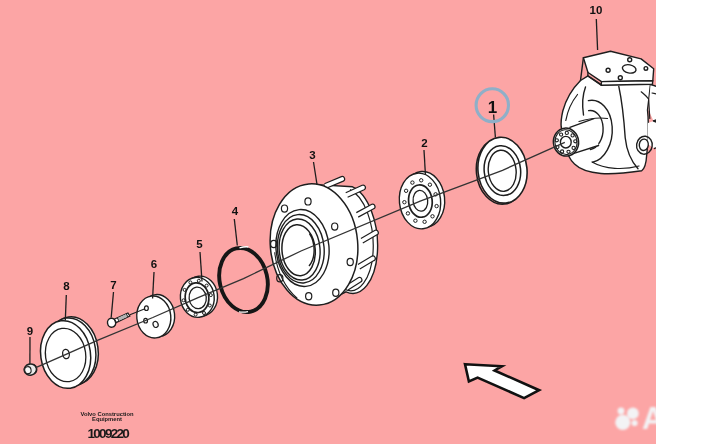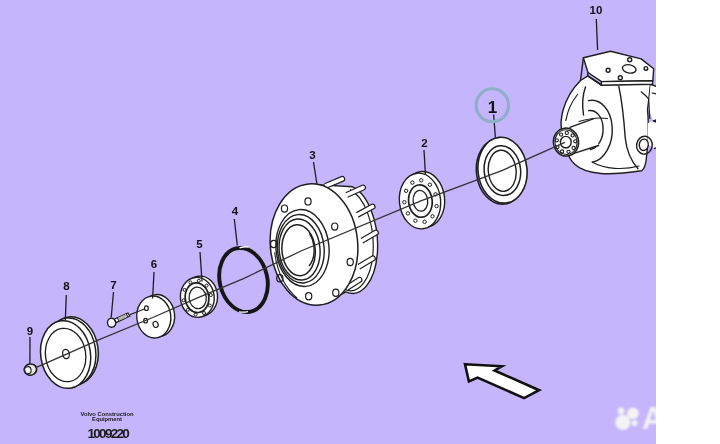--- a/index.html
+++ b/index.html
@@ -1,16 +1,16 @@
 <!DOCTYPE html>
 <html><head>
 <meta charset="utf-8">
 <style>
   html,body{margin:0;padding:0;background:#fff;}
-  #stage{position:relative;width:656px;height:444px;background:#c4b5fd;overflow:hidden;
+  #stage{position:relative;width:656px;height:444px;background:#fca5a5;overflow:hidden;
          font-family:"Liberation Sans", sans-serif;}
   svg{position:absolute;left:0;top:0;}
   text.lbl{font:bold 11.5px "Liberation Sans", sans-serif;fill:#111;text-anchor:middle;}
 </style>
 </head>
 <body>
 <div id="stage">
 <svg width="720" height="444" viewBox="0 0 720 444">
   <defs>
     <filter id="soft" x="-20%" y="-20%" width="140%" height="140%">

